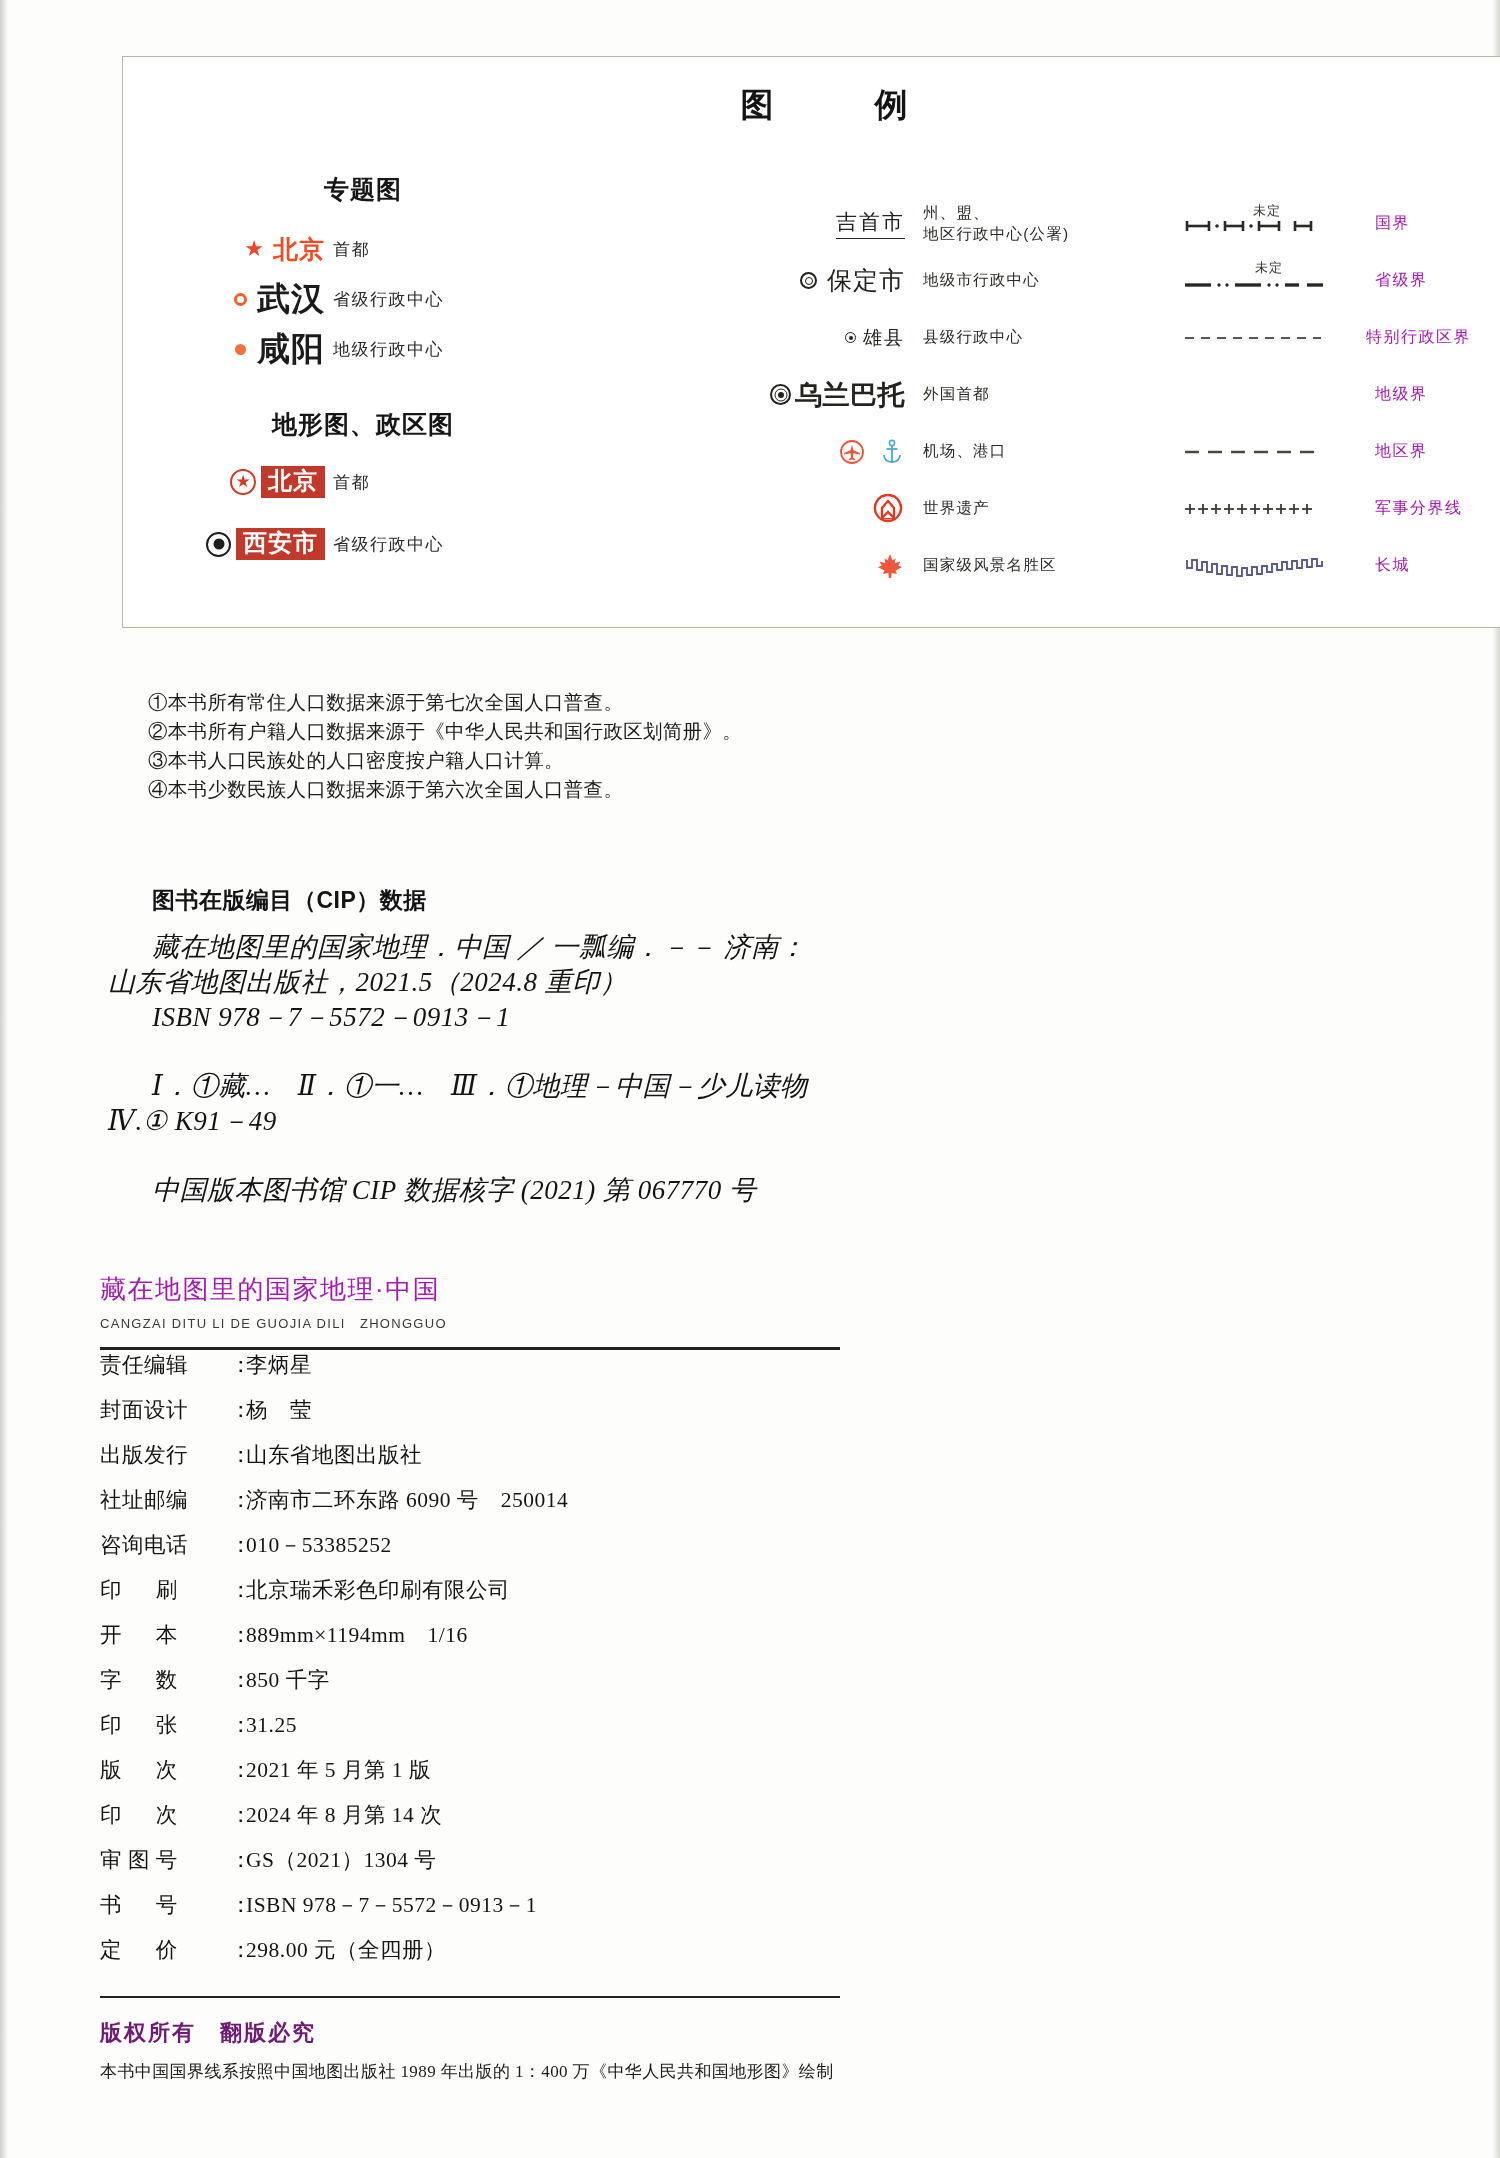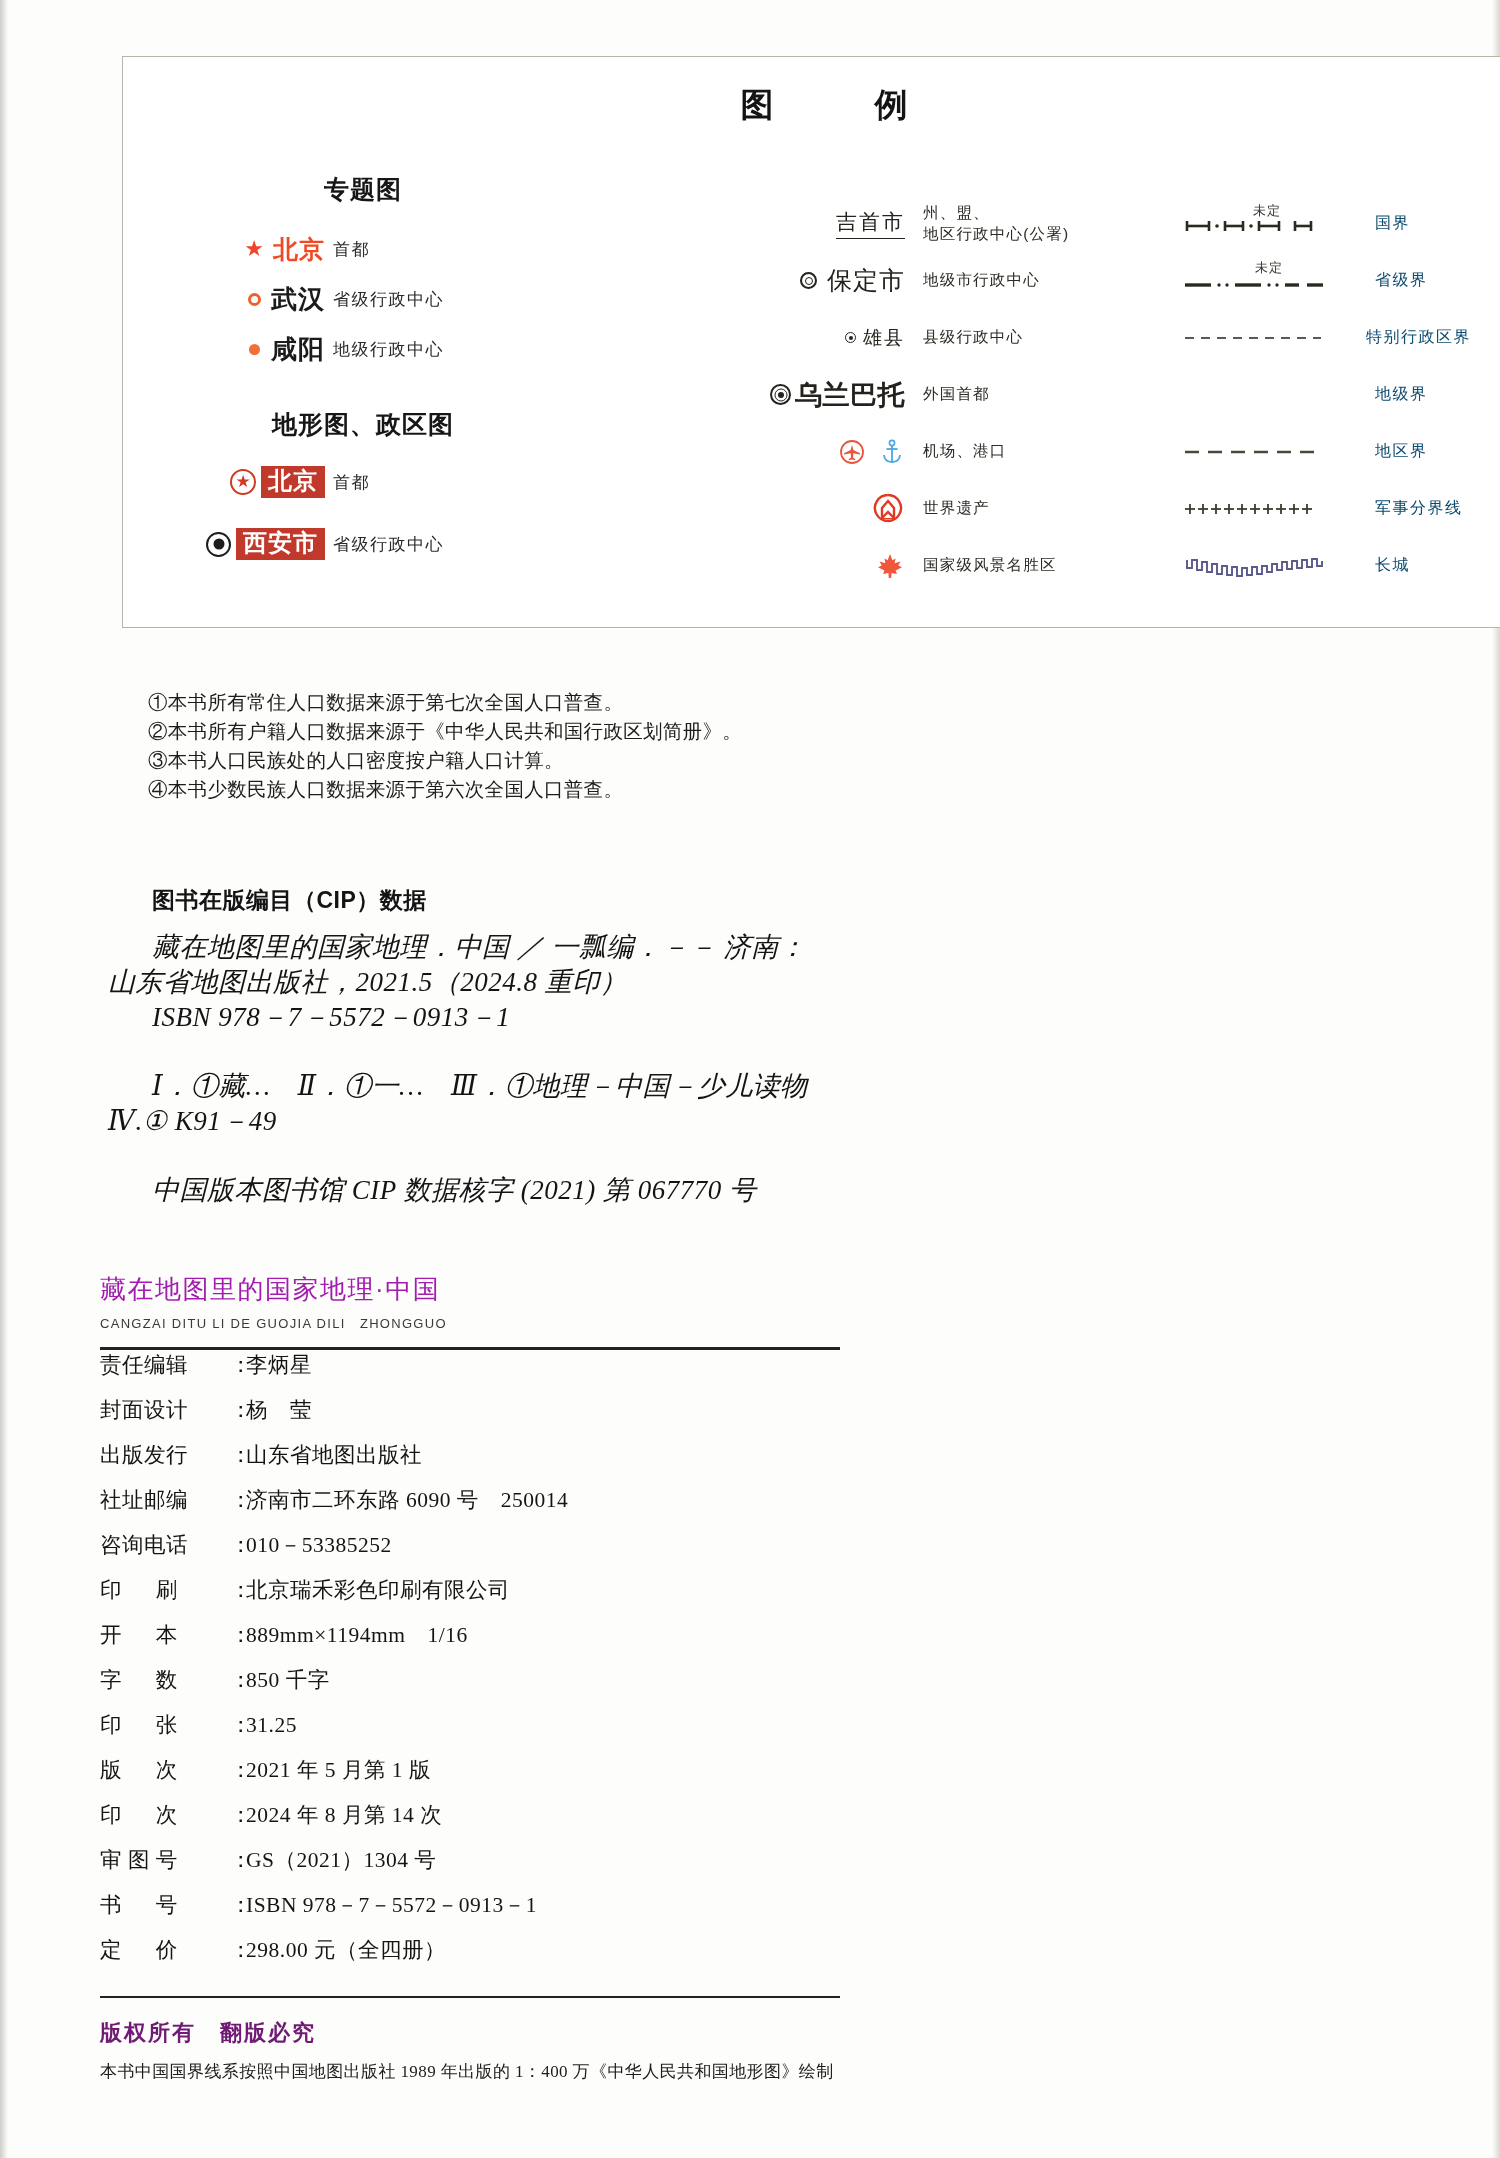--- a/index.html
+++ b/index.html
@@ -100,21 +100,21 @@
     color: #f04a23;
     font-family: "Liberation Sans", sans-serif;
     font-weight: bold;
     font-size: 25px;
     letter-spacing: 1px;
   }
   .city-black {
     color: #1b1b1b;
     font-family: "Liberation Sans", sans-serif;
     font-weight: bold;
-    font-size: 26px;
+    font-size: 33px;
     letter-spacing: 1px;
   }
   .star-marker {
     color: #f0452a;
     font-size: 22px;
     line-height: 1;
     margin-right: 9px;
   }
   .ring-marker {
     width: 13px; height: 13px;
@@ -305,21 +305,21 @@
   }
   .bsym {
     width: 180px;
     position: relative;
     height: 40px;
     text-decoration: underline;
   }
   .bdesc {
     font-family: "Liberation Sans", sans-serif;
     font-size: 16px;
-    color: #0c4a6e;
+    color: #a21caf;
     letter-spacing: 1.5px;
     white-space: nowrap;
     padding-left: 14px;
   }
   .undet-lbl {
     position: absolute;
     font-family: "Liberation Serif", serif;
     font-size: 13px;
     color: #3a382e;
     letter-spacing: 1px;

